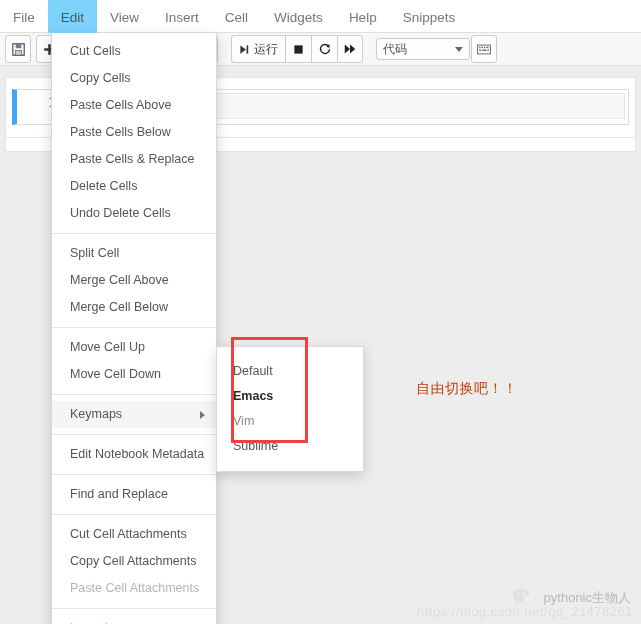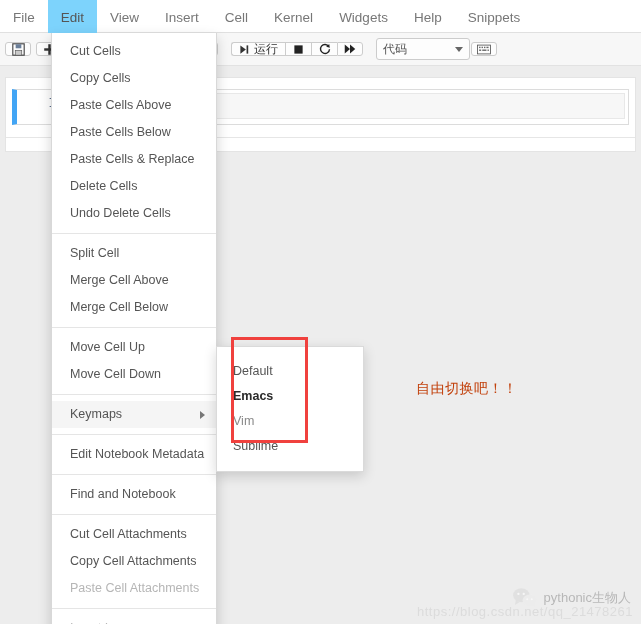--- a/index.html
+++ b/index.html
@@ -55,21 +55,21 @@
     align-items: center;
     box-sizing: border-box;
     padding-left: 5px;
   }
   .tb-group {
     display: flex;
     align-items: center;
     margin-right: 8px;
   }
   .tb-btn {
-    height: 14px;
+    height: 28px;
     min-width: 26px;
     background: #fdfdfd;
     border: 1px solid #cccccc;
     border-radius: 3px;
     display: flex;
     align-items: center;
     justify-content: center;
     font-size: 12px;
     color: #333;
     box-sizing: border-box;
@@ -285,21 +285,20 @@
 </style>
 </head>
 <body>
 
 <div id="menubar">
   <div class="menu-title">File</div>
   <div class="menu-title active">Edit</div>
   <div class="menu-title">View</div>
   <div class="menu-title">Insert</div>
   <div class="menu-title">Cell</div>
-  <div class="menu-title">Kernel</div>
   <div class="menu-title">Widgets</div>
   <div class="menu-title">Help</div>
   <div class="menu-title">Snippets</div>
 </div>
 
 <div id="toolbar">
   <div class="tb-group">
     <div class="tb-btn">
       <svg width="13" height="13" viewBox="0 0 16 16">
         <rect x="1" y="1" width="14" height="14" fill="none" stroke="#444" stroke-width="1.4"></rect>
@@ -438,21 +437,21 @@
     <span>Keymaps</span>
     <span class="arrow"></span>
   </div>
 
   <div class="mi-sep"></div>
 
   <div class="mi">Edit Notebook Metadata</div>
 
   <div class="mi-sep"></div>
 
-  <div class="mi">Find and Notebook</div>
+  <div class="mi">Find and Replace</div>
 
   <div class="mi-sep"></div>
 
   <div class="mi">Cut Cell Attachments</div>
   <div class="mi">Copy Cell Attachments</div>
   <div class="mi disabled">Paste Cell Attachments</div>
 
   <div class="mi-sep"></div>
 
   <div class="mi disabled">Insert Image</div>

